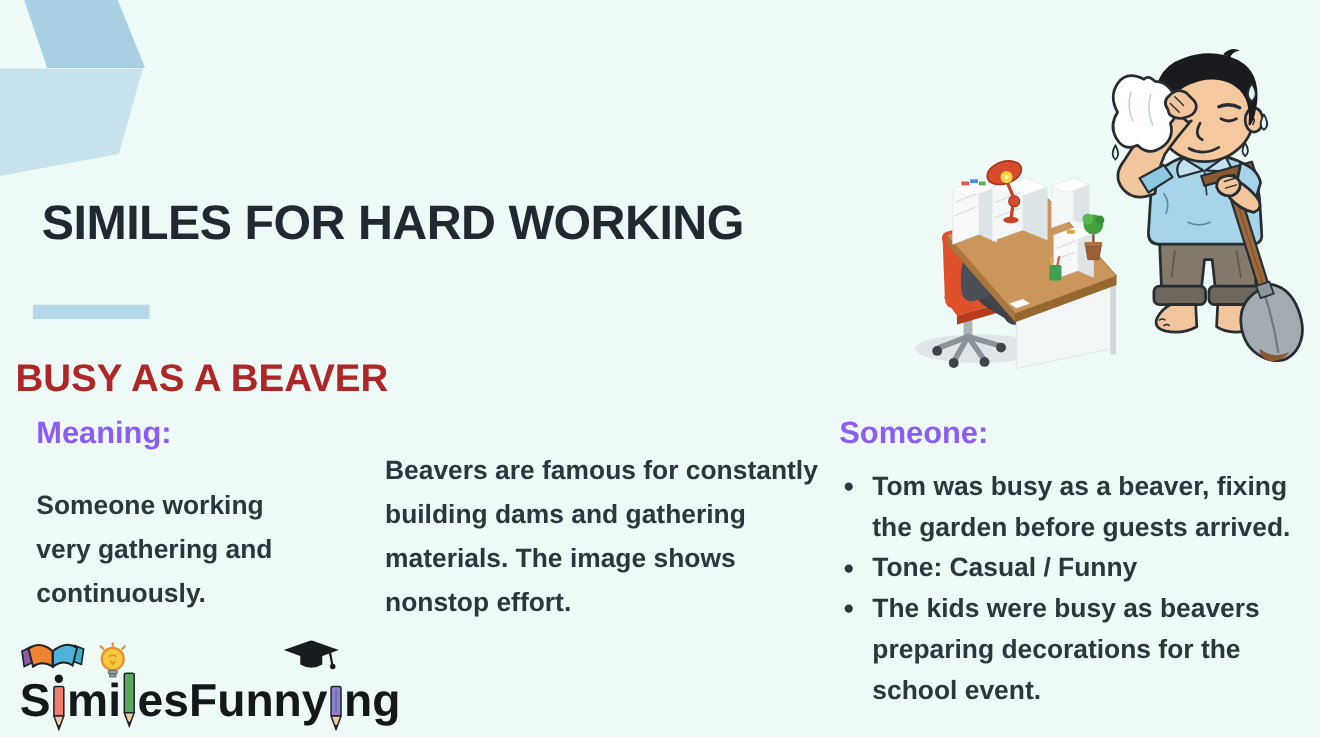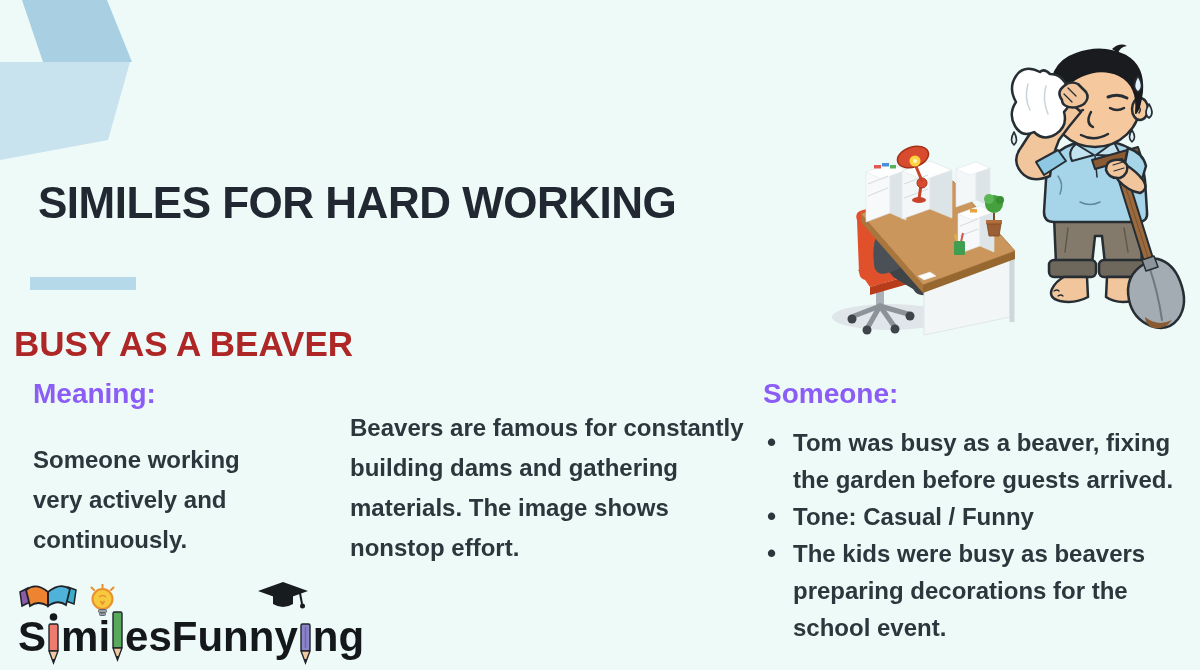--- a/index.html
+++ b/index.html
@@ -57,21 +57,21 @@
 <div class="decor decor-dark"></div>
 <div class="decor decor-light"></div>
 
 <h1 class="title">SIMILES FOR HARD WORKING</h1>
 <div class="title-underline"></div>
 
 <h2 class="simile-heading">BUSY AS A BEAVER</h2>
 
 <div class="col col-meaning">
   <h3>Meaning:</h3>
-  <p>Someone working very actively and continuously.</p>
+  <p>Someone working very gathering and continuously.</p>
 </div>
 
 <div class="col col-explanation">
   <p>Beavers are famous for constantly building dams and gathering materials. The image shows nonstop effort.</p>
 </div>
 
 <div class="col col-examples">
   <h3>Someone:</h3>
   <ul>
     <li><span>Tom was busy as a beaver, fixing the garden before guests arrived.</span></li>

